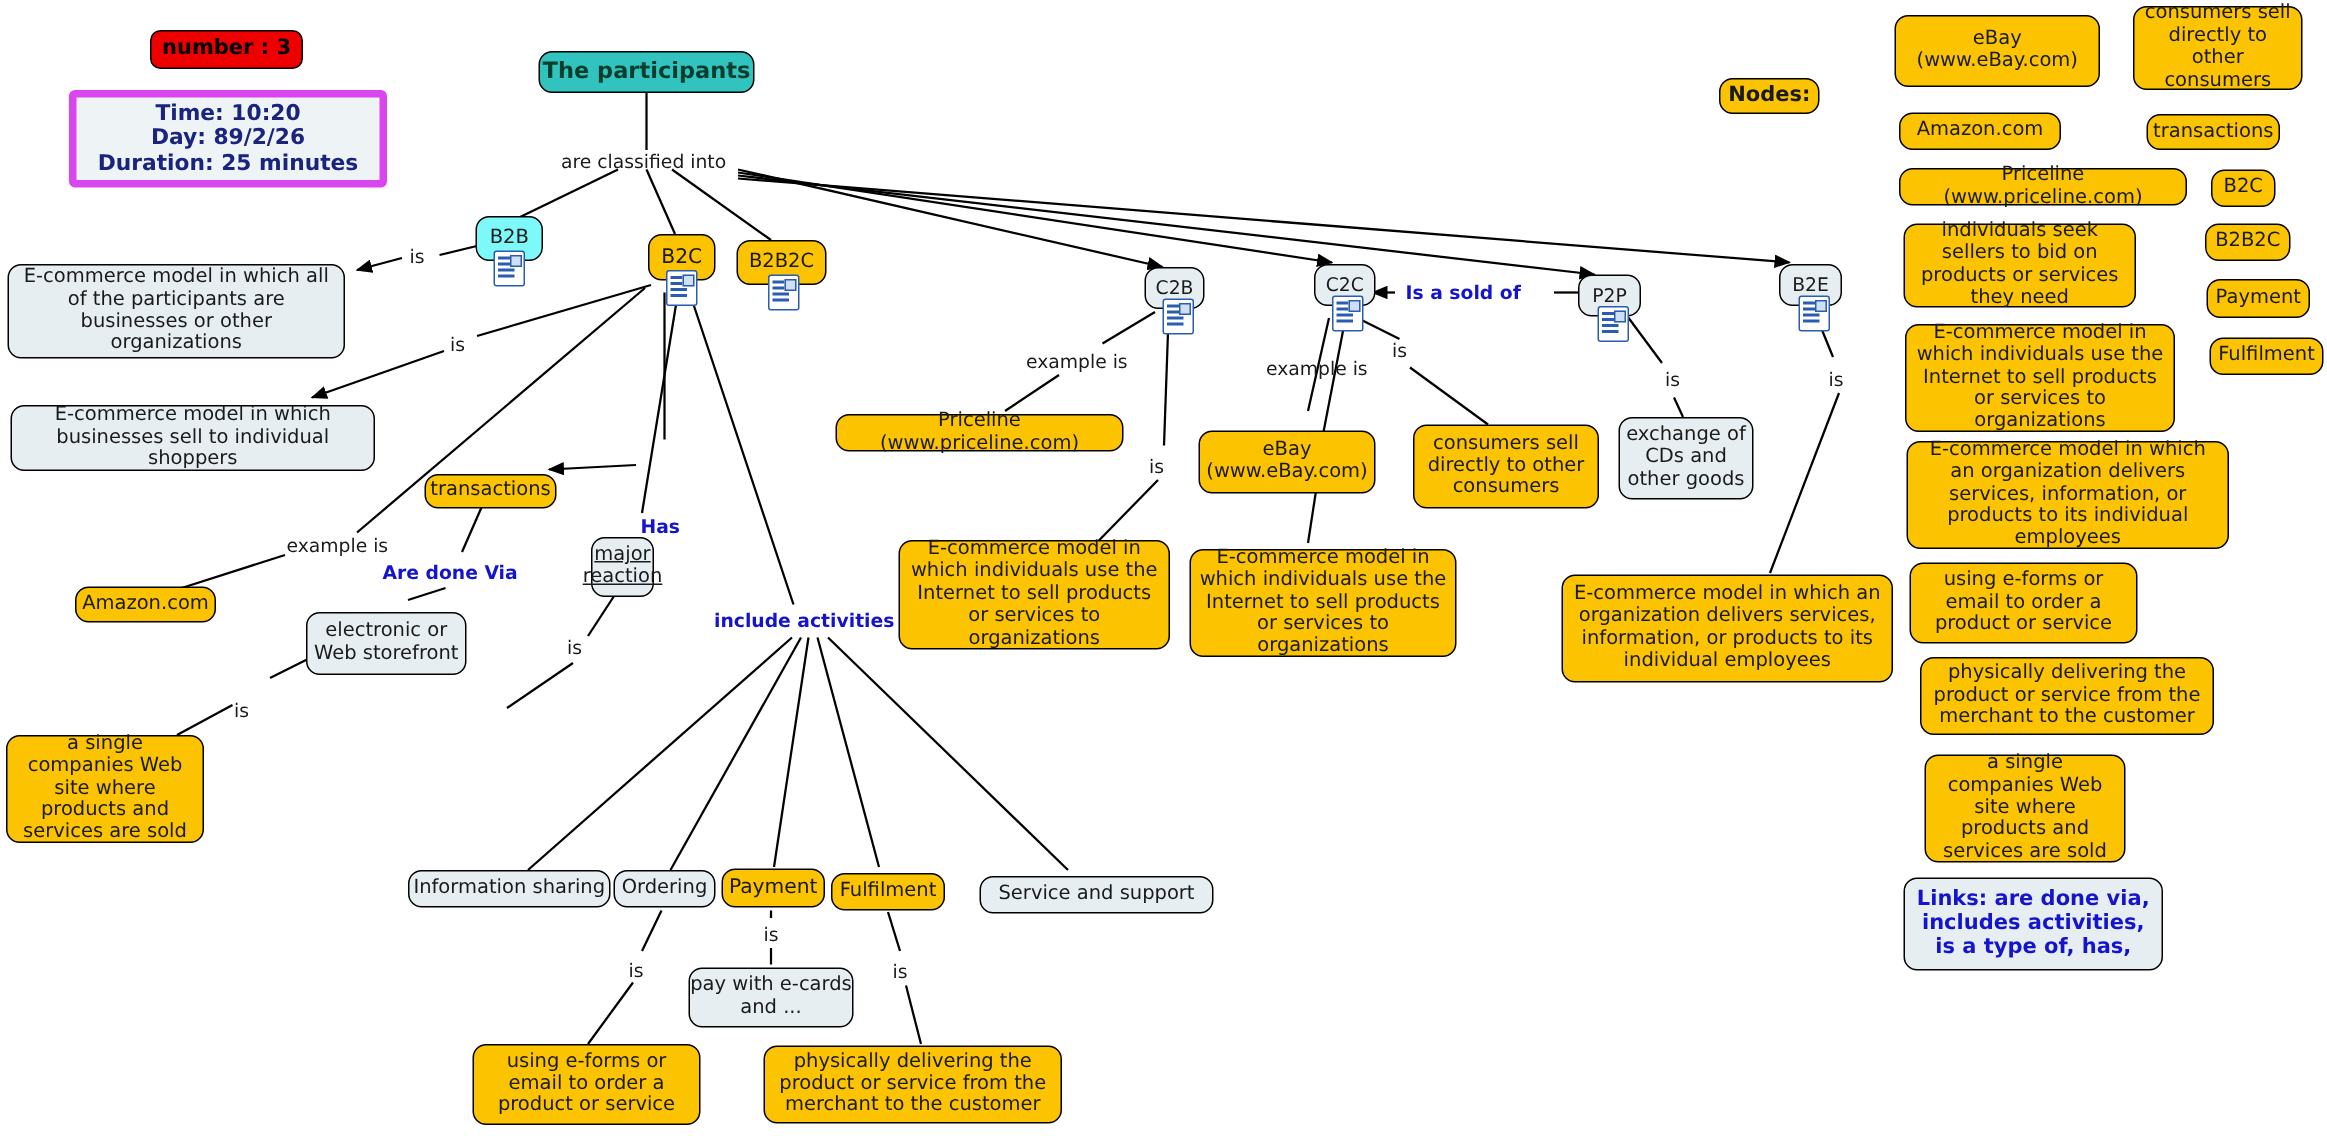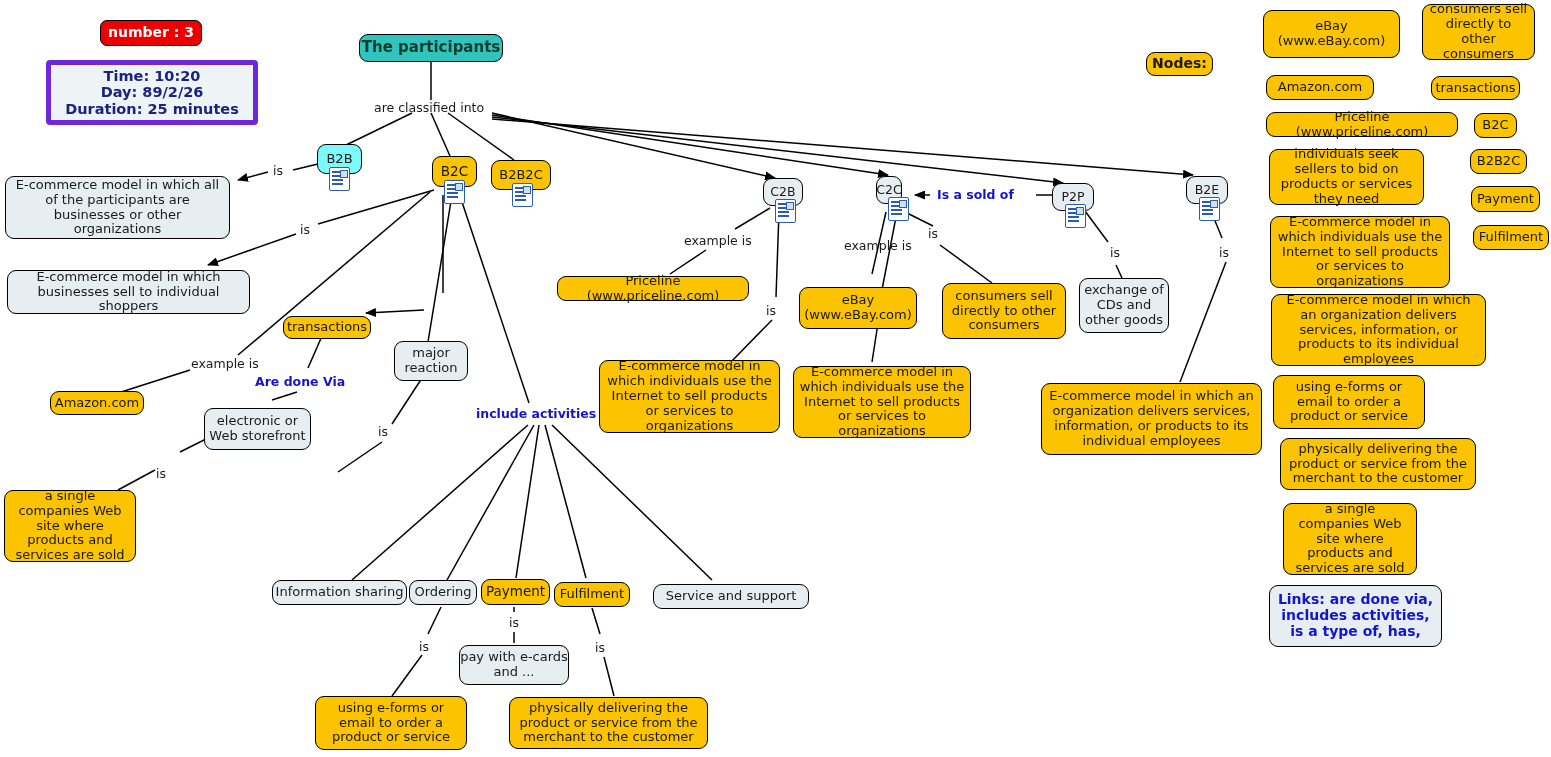--- a/index.html
+++ b/index.html
@@ -14,23 +14,23 @@
 
   
   .n-pale{background:#e7eef2;}
   
   .n-gold{background:#FCC300;}
   
   .n-cyan{background:#7EF9F9;}
   
   .n-teal{background:#31C3BD;color:#0b3d2e;font-weight:bold;}
   
-  .n-red{background:#EE0000;color:#ffffff;font-weight:bold;text-align:center;}
-  
-  .n-green{background:#eef3f6;border:5px solid #6d28d9;border-radius:4px;
+  .n-red{background:#EE0000;color:#000000;font-weight:bold;text-align:center;}
+  
+  .n-green{background:#eef3f6;border:5px solid #d946ef;border-radius:4px;
            color:#1a237e;font-weight:bold;}
 
   .lbl{position:absolute;color:#1a1a1a;white-space:nowrap;}
   .lbl-blue{position:absolute;color:#1414cc;font-weight:bold;white-space:nowrap;}
 
   .doc-icon{position:absolute;width:19px;height:22px;border:1.5px solid #2a5db0;
             background:#ffffff;border-radius:2px;}
   .doc-icon i{position:absolute;display:block;background:#2a5db0;}
   .doc-icon .l1{left:2px;top:3px;width:8px;height:1.6px;}
   .doc-icon .l2{left:2px;top:7px;width:8px;height:1.6px;}
@@ -181,21 +181,21 @@
     <span>C2B</span>
     <span class="doc-icon" style="left:11px;top:20px;">
         <i class="l1"></i>
         <i class="l2"></i>
         <i class="l3"></i>
         <i class="l4"></i>
         <i class="sq"></i>
       </span>
   </div>
 
-  <div class="node n-pale" style="left:876px;top:176px;width:26px;height:28px;font-size:12.5px;">
+  <div class="node n-pale" style="left:876px;top:176px;width:41px;height:28px;font-size:12.5px;">
     <span>C2C</span>
     <span class="doc-icon" style="left:11px;top:20px;">
         <i class="l1"></i>
         <i class="l2"></i>
         <i class="l3"></i>
         <i class="l4"></i>
         <i class="sq"></i>
       </span>
   </div>
 
@@ -249,21 +249,21 @@
   </div>
 
   <div class="node n-gold" style="left:50px;top:391px;width:94px;height:24px;font-size:13px;">
     <span>Amazon.com</span>
   </div>
 
   <div class="node n-gold" style="left:283px;top:316px;width:88px;height:23px;font-size:13px;">
     <span>transactions</span>
   </div>
 
-  <div class="node n-pale" style="left:394px;top:341px;width:74px;height:40px;font-size:13px;">
+  <div class="node n-pale" style="left:394px;top:358px;width:42px;height:40px;font-size:13px;text-decoration:underline;">
     <span>major reaction</span>
   </div>
 
   <div class="node n-pale" style="left:204px;top:408px;width:107px;height:42px;font-size:13px;">
     <span>electronic or Web storefront</span>
   </div>
 
 
   <div class="node n-gold" style="left:4px;top:490px;width:132px;height:72px;font-size:13px;padding:0 5px;">
     <span>a single companies Web site where products and services are sold</span>

